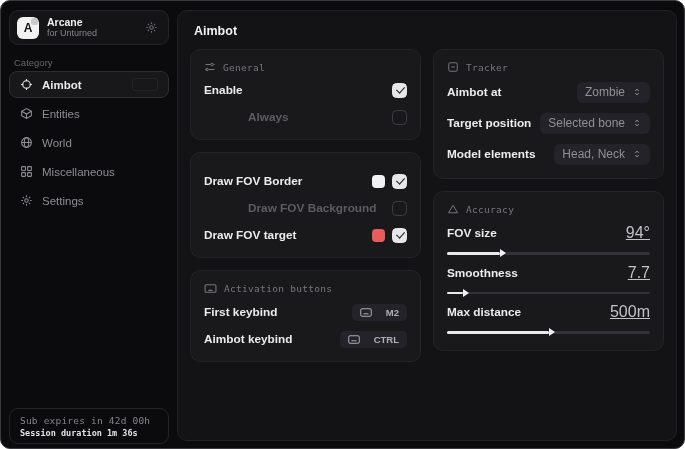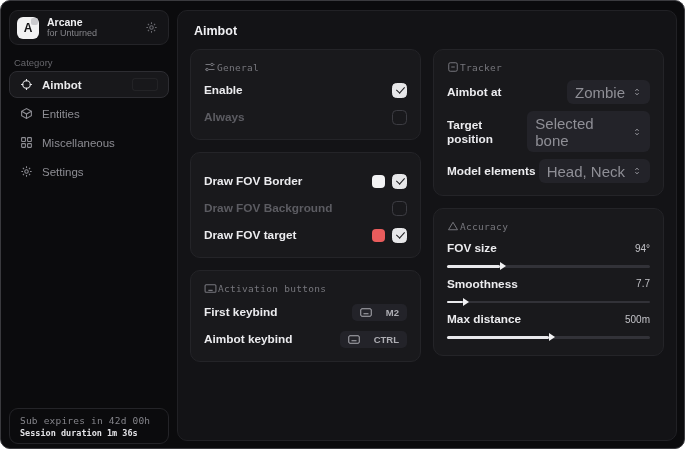--- a/index.html
+++ b/index.html
@@ -71,27 +71,27 @@
   }
   .page-title{ font-size:12.5px; font-weight:700; color:#f0f0f3; margin:3px 0 11px 4px; }
   .columns{ display:flex; gap:12px; }
   .col{ display:flex; flex-direction:column; gap:12px; width:237px; }
 
   .card{
     background:#19191c; border:1px solid #242428; border-radius:10px;
     padding:11px 13px 12px;
   }
   .card-header{
-    display:flex; align-items:center; gap:1px; margin-bottom:5px;
+    display:flex; align-items:center; gap:7px; margin-bottom:5px;
     color:#76767c; font-family:"DejaVu Sans Mono", monospace; font-size:9.5px;
     letter-spacing:.3px;
   }
   .row{ display:flex; align-items:center; margin-top:7px; min-height:20px; }
   .row-label{ font-size:11.8px; font-weight:600; color:#ececef; }
-  .row-label.dim{ color:#5c5c62; }
+  .row-label.dim{ color:#5c5c62;margin-left:44px; }
   .right{ margin-left:auto; display:flex; align-items:center; gap:7px; }
 
   .swatch{ width:13px; height:13px; border-radius:4px; }
   .checkbox{
     width:15px; height:15px; border-radius:4.5px;
     border:1.5px solid #3c3c42; position:relative; cursor:pointer;
   }
   .checkbox.checked{ background:#e7e7e9; border-color:#e7e7e9; }
   .checkbox.checked::after{
     content:""; position:absolute; left:4.5px; top:1.5px;
@@ -101,26 +101,26 @@
   }
 
   .kbd-badge{
     display:flex; align-items:center; gap:14px;
     background:#232329; border-radius:5px; padding:3px 8px;
     color:#aeaeb4; font-size:9.5px; font-weight:700; cursor:pointer;
   }
   .select-btn{
     display:flex; align-items:center; gap:7px;
     background:#232329; border-radius:6px; padding:3.5px 8px;
-    color:#8f8f96; font-size:15px; cursor:pointer;
+    color:#8f8f96; font-size:12px; cursor:pointer;
   }
 
   .slider-row{ margin-top:9px; }
   .slider-head{ display:flex; align-items:center; justify-content:space-between; }
-  .slider-value{ font-size:10px; color:#c2c2c7; }
+  .slider-value{ font-size:16px; color:#c2c2c7;text-decoration:underline; }
   .slider-track{
     position:relative; height:2.5px; background:#323238; border-radius:2px;
     margin:10px 0 4px; cursor:pointer;
   }
   .slider-fill{ position:absolute; left:0; top:0; height:100%; background:#e9e9ec; border-radius:2px; }
   .slider-fill::after{
     content:""; position:absolute; right:-6px; top:50%; transform:translateY(-50%);
     border-left:6px solid #f2f2f4; border-top:4.5px solid transparent;
     border-bottom:4.5px solid transparent;
   }
@@ -164,20 +164,30 @@
         <svg width="13" height="13" viewBox="0 0 24 24" fill="none" stroke="currentColor" stroke-width="2">
           <path d="M21 8l-9-5-9 5v8l9 5 9-5z"></path>
             <path d="M3 8l9 5 9-5M12 13v9"></path>
         </svg>
       </span>
       <span>Entities</span>
     </div>
     <div class="nav-item">
       <span class="nav-icon">
         <svg width="13" height="13" viewBox="0 0 24 24" fill="none" stroke="currentColor" stroke-width="2">
+          <circle cx="12" cy="12" r="9"></circle>
+            <path d="M3 12h18"></path>
+            <ellipse cx="12" cy="12" rx="4" ry="9"></ellipse>
+        </svg>
+      </span>
+      <span>World</span>
+    </div>
+    <div class="nav-item">
+      <span class="nav-icon">
+        <svg width="13" height="13" viewBox="0 0 24 24" fill="none" stroke="currentColor" stroke-width="2">
           <rect x="3" y="3" width="7" height="7" rx="1"></rect>
             <rect x="14" y="3" width="7" height="7" rx="1"></rect>
           <rect x="3" y="14" width="7" height="7" rx="1"></rect>
             <rect x="14" y="14" width="7" height="7" rx="1"></rect>
         </svg>
       </span>
       <span>Miscellaneous</span>
     </div>
     <div class="nav-item">
       <span class="nav-icon">

